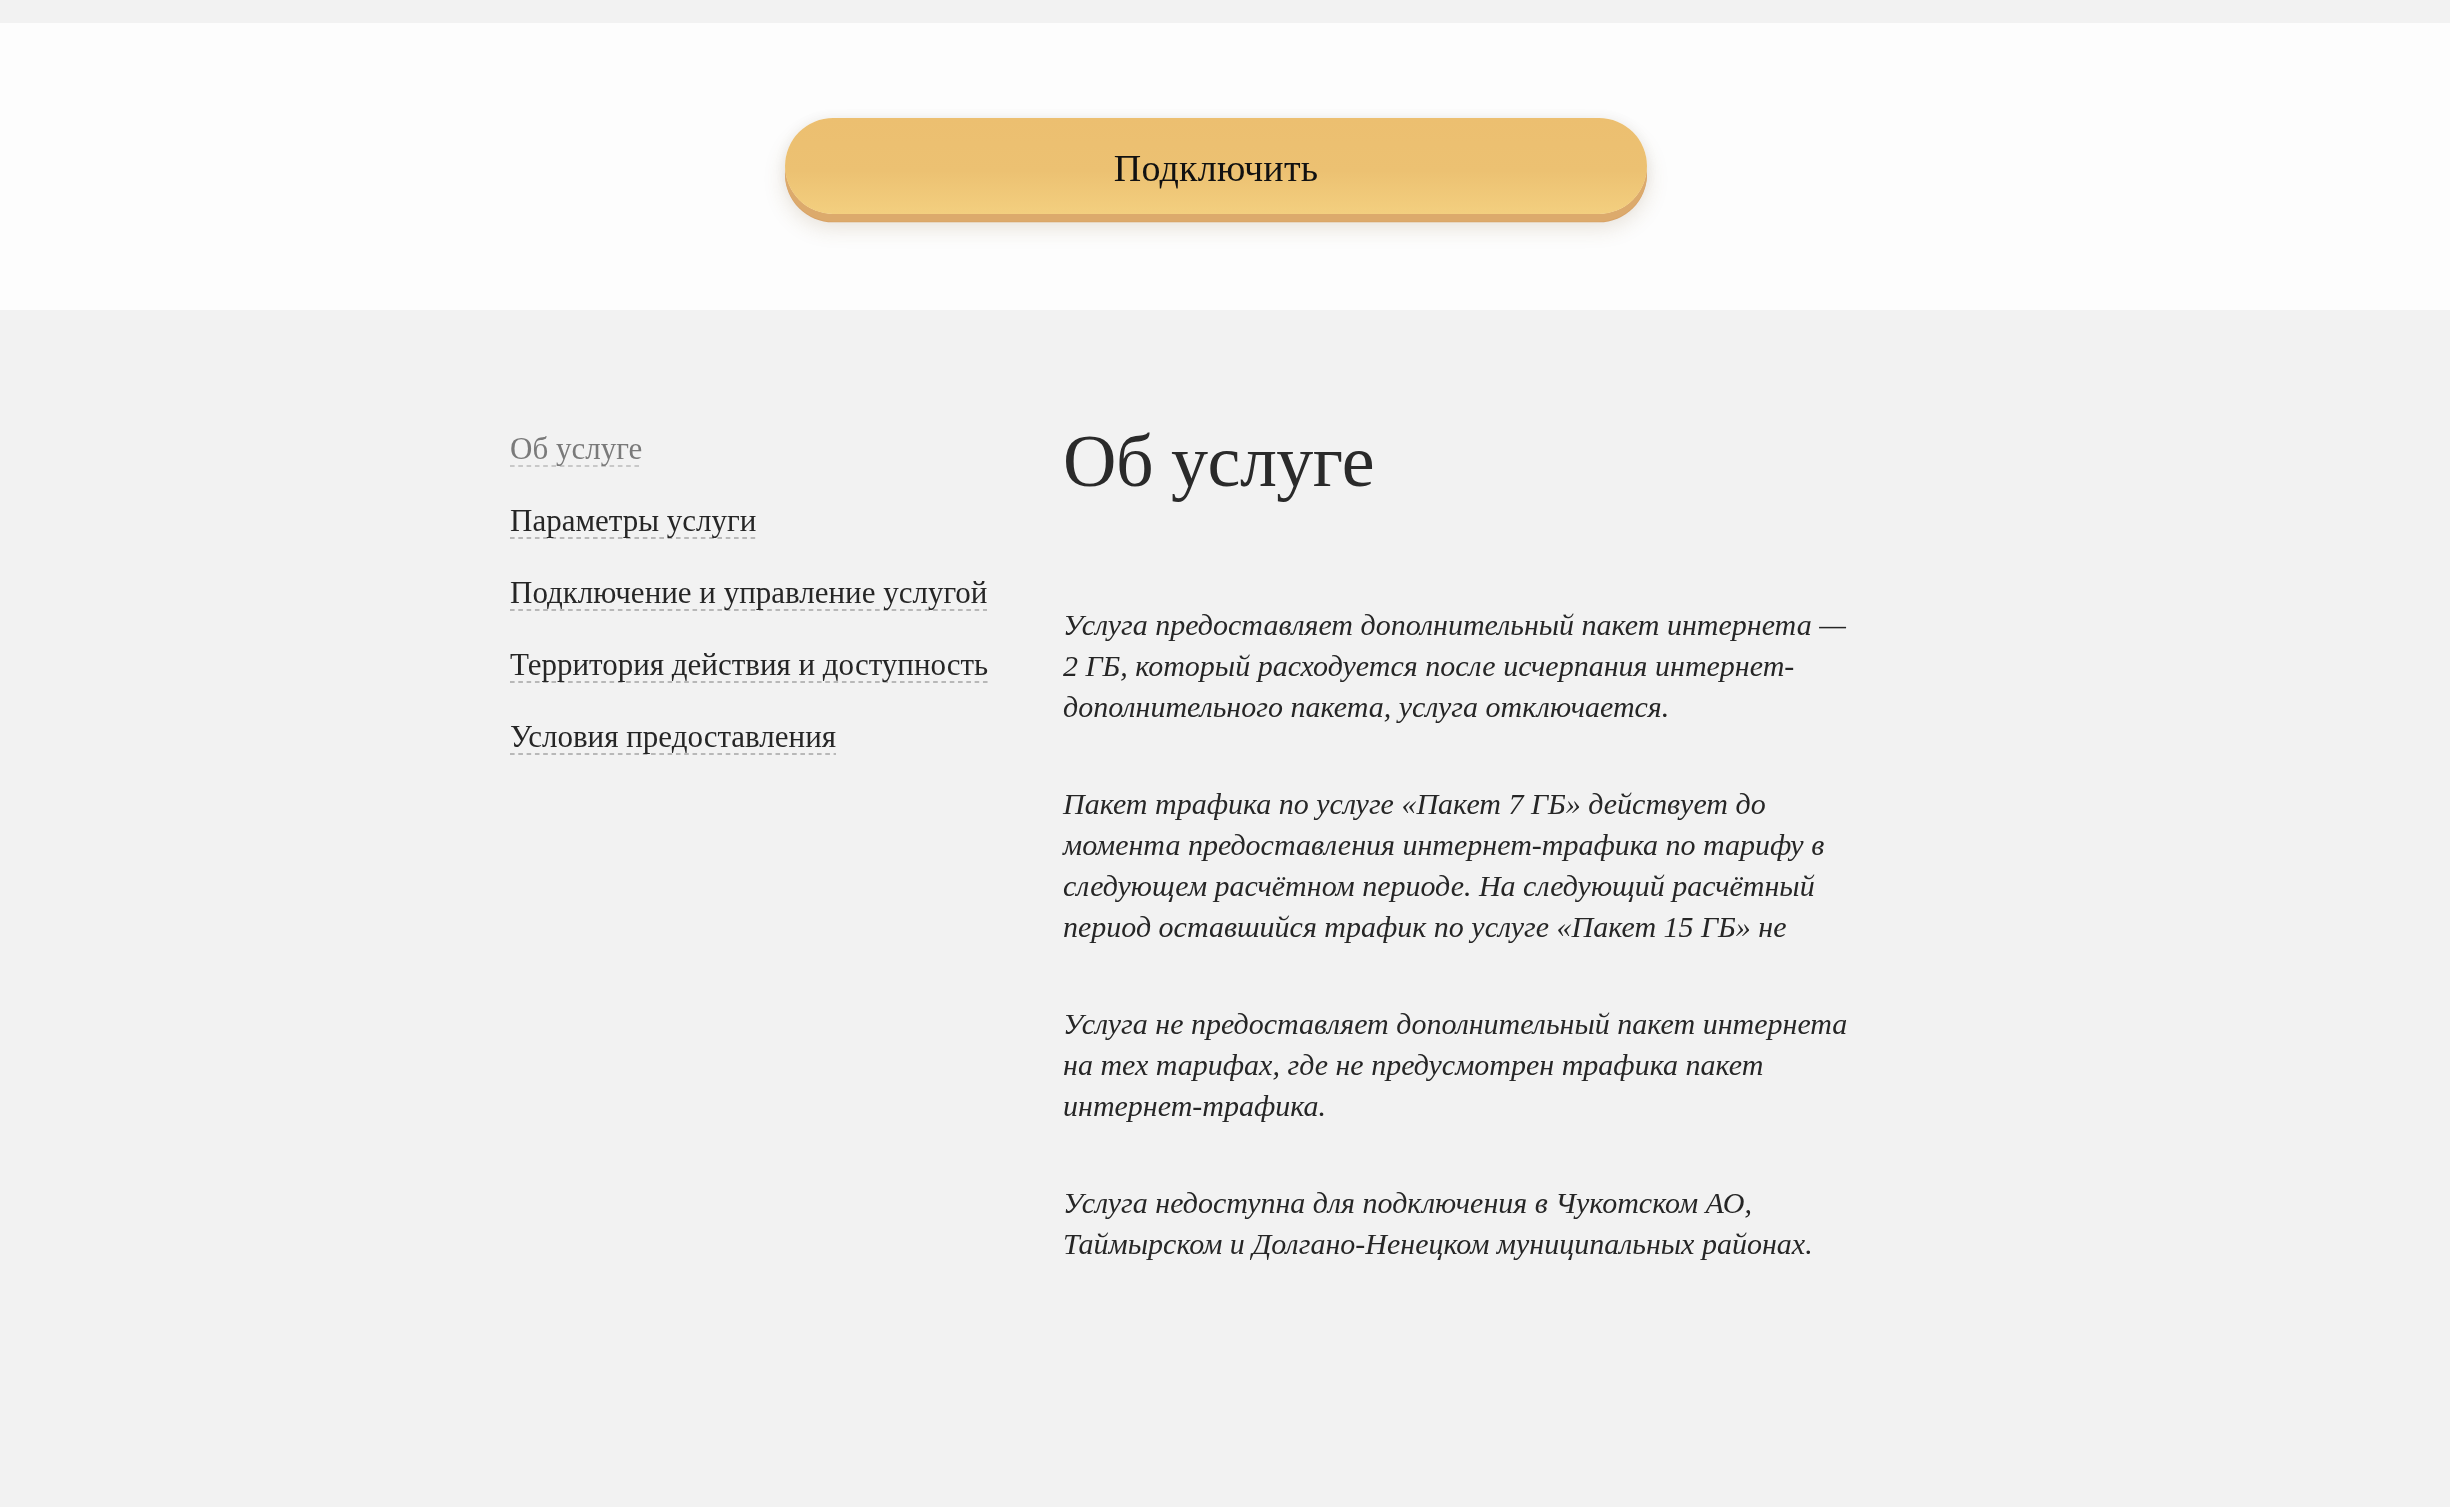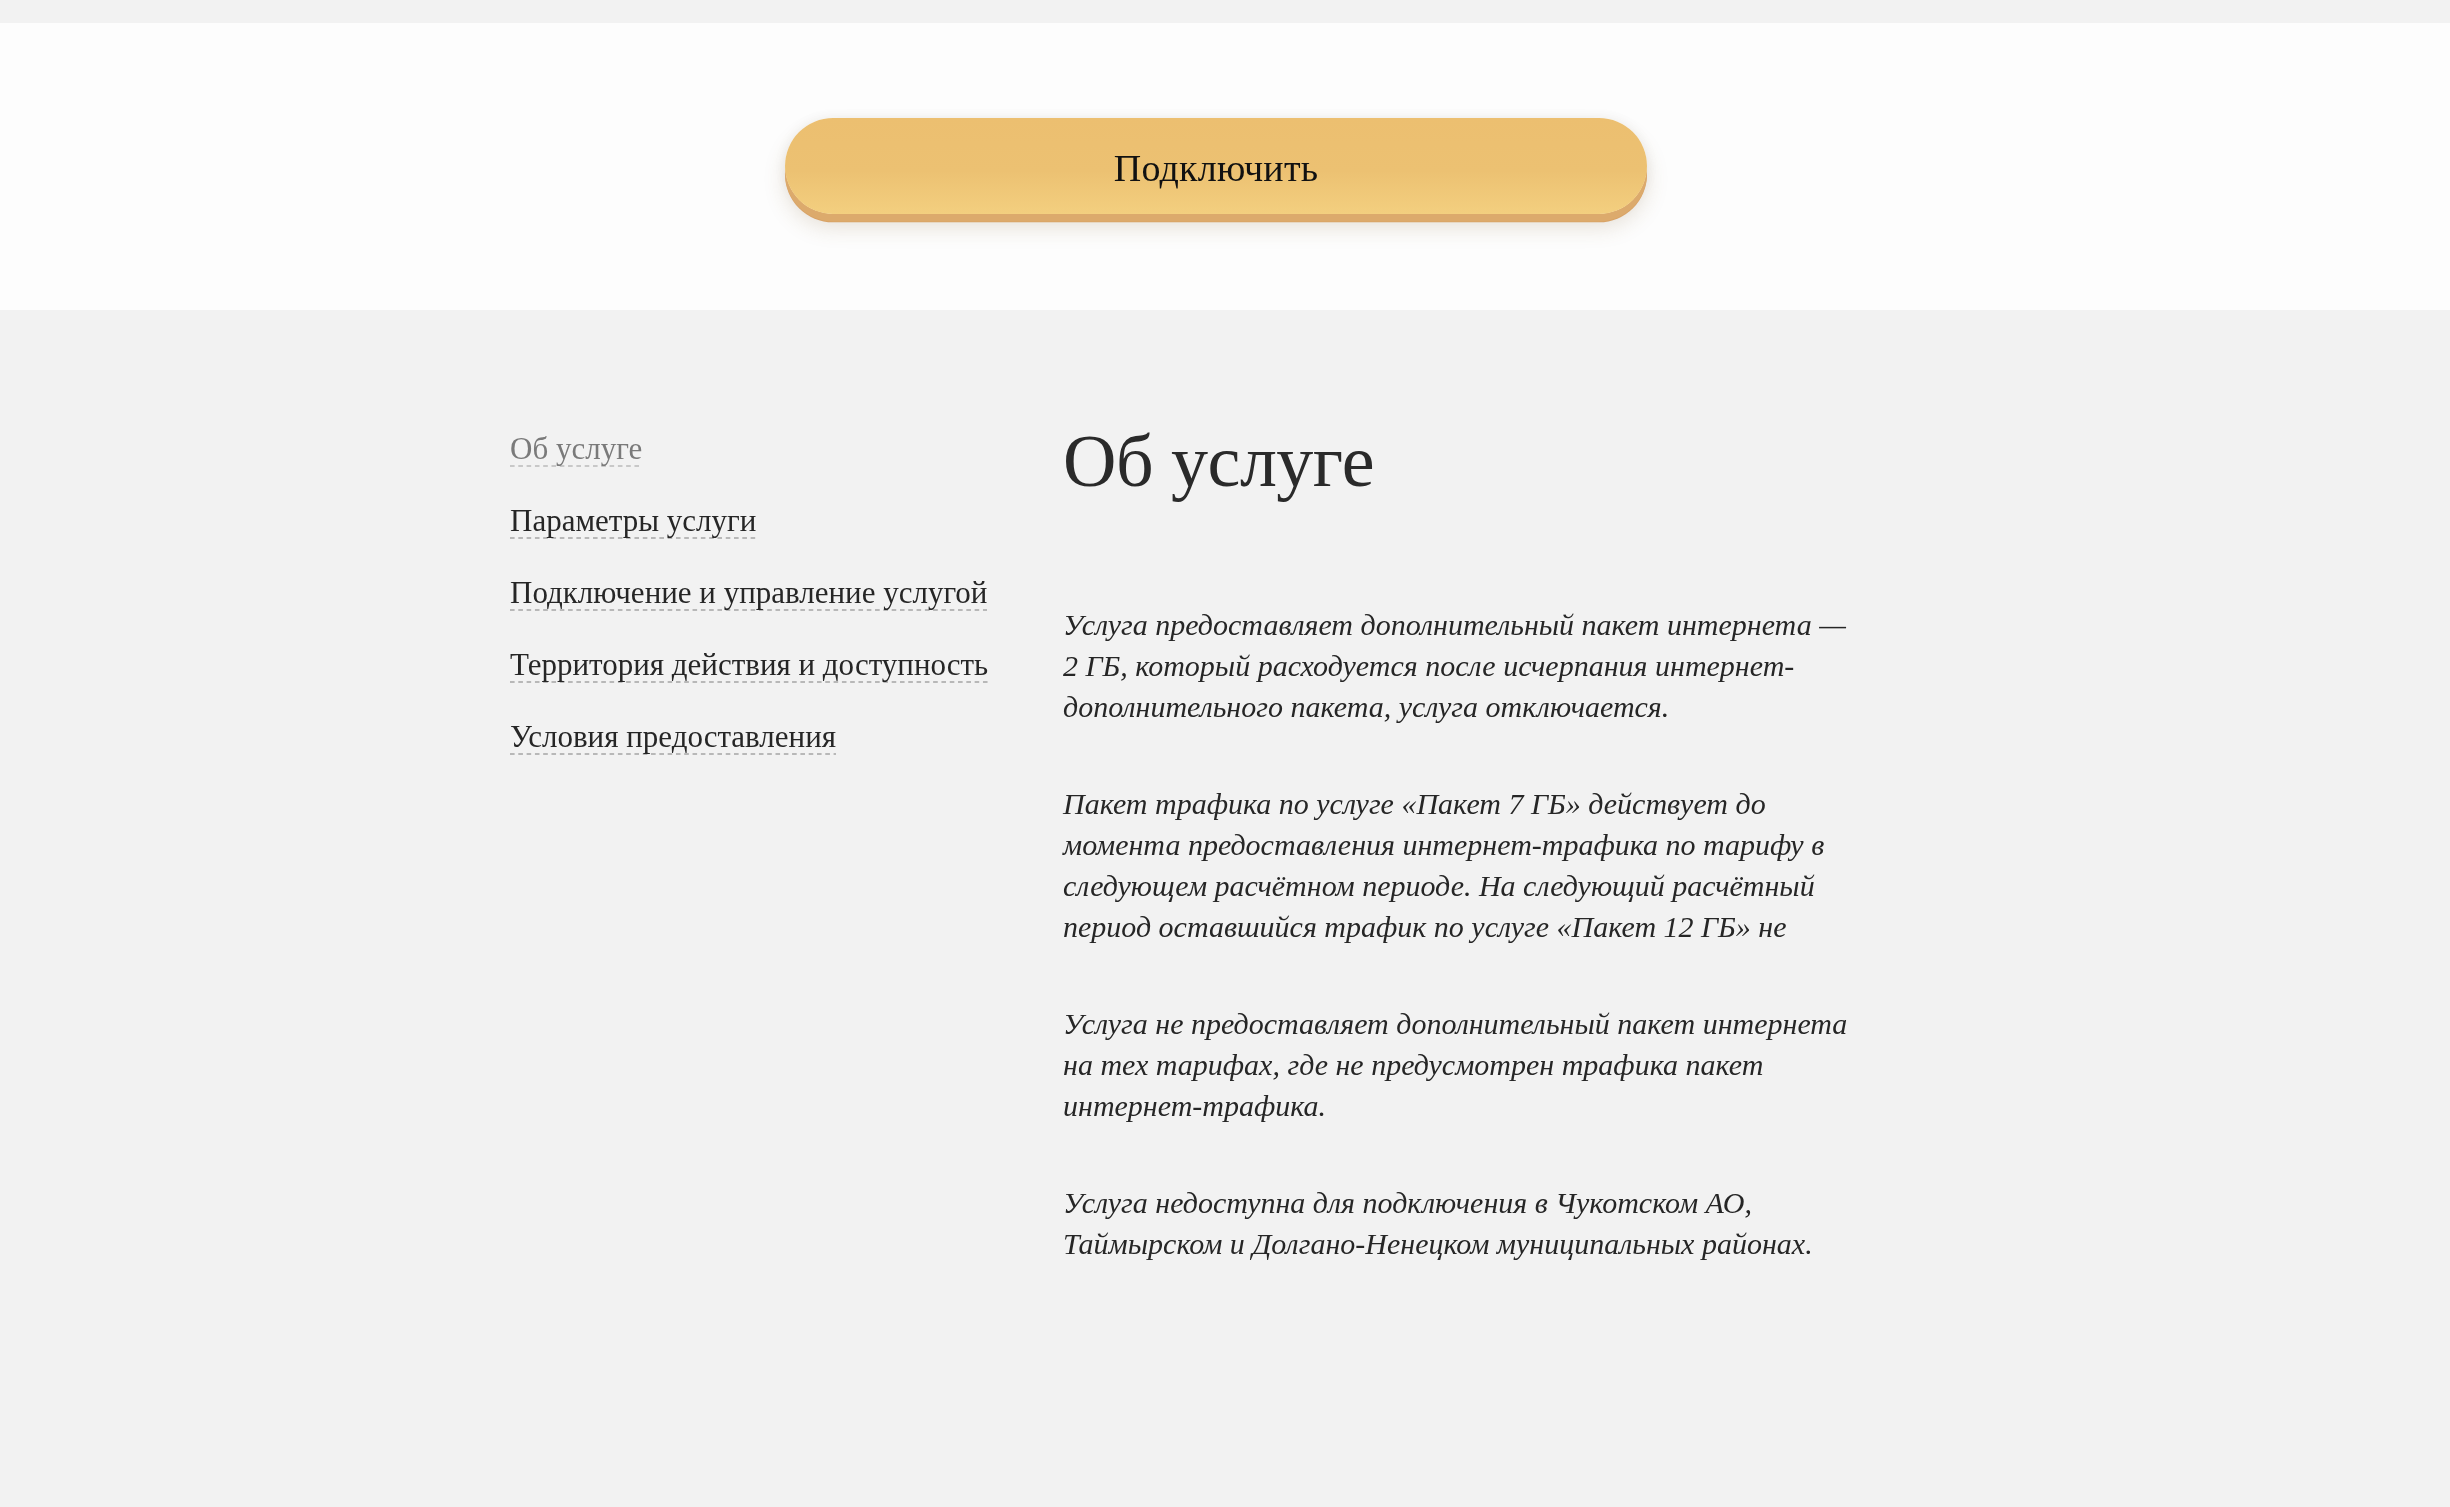--- a/index.html
+++ b/index.html
@@ -153,21 +153,21 @@
   <div class="paragraphs">
     <p class="para">
       <span class="line">Услуга предоставляет дополнительный пакет интернета —</span>
       <span class="line">2 ГБ, который расходуется после исчерпания интернет-</span>
       <span class="line">дополнительного пакета, услуга отключается.</span>
     </p>
     <p class="para">
       <span class="line">Пакет трафика по услуге «Пакет 7 ГБ» действует до</span>
       <span class="line">момента предоставления интернет-трафика по тарифу в</span>
       <span class="line">следующем расчётном периоде. На следующий расчётный</span>
-      <span class="line">период оставшийся трафик по услуге «Пакет 12 ГБ» не</span>
+      <span class="line">период оставшийся трафик по услуге «Пакет 15 ГБ» не</span>
     </p>
     <p class="para">
       <span class="line">Услуга не предоставляет дополнительный пакет интернета</span>
       <span class="line">на тех тарифах, где не предусмотрен трафика пакет</span>
       <span class="line">интернет-трафика.</span>
     </p>
     <p class="para">
       <span class="line">Услуга недоступна для подключения в Чукотском АО,</span>
       <span class="line">Таймырском и Долгано-Ненецком муниципальных районах.</span>
     </p>

